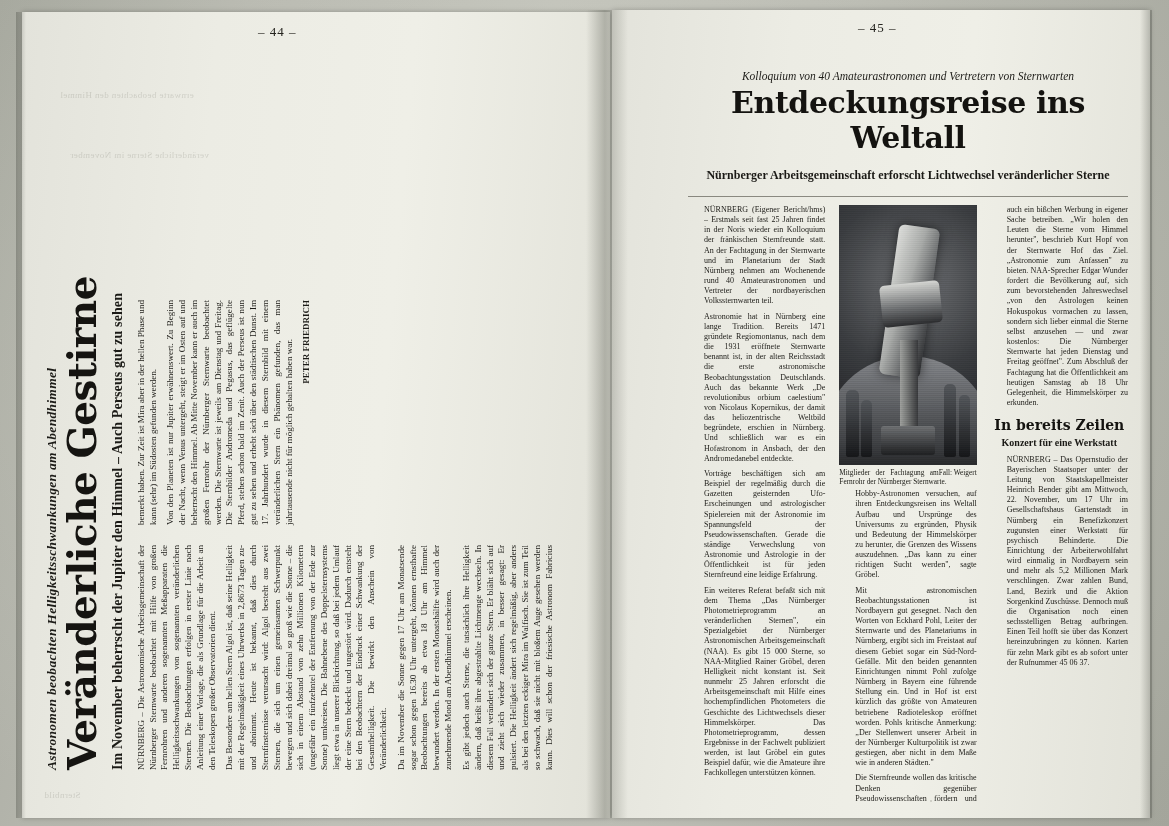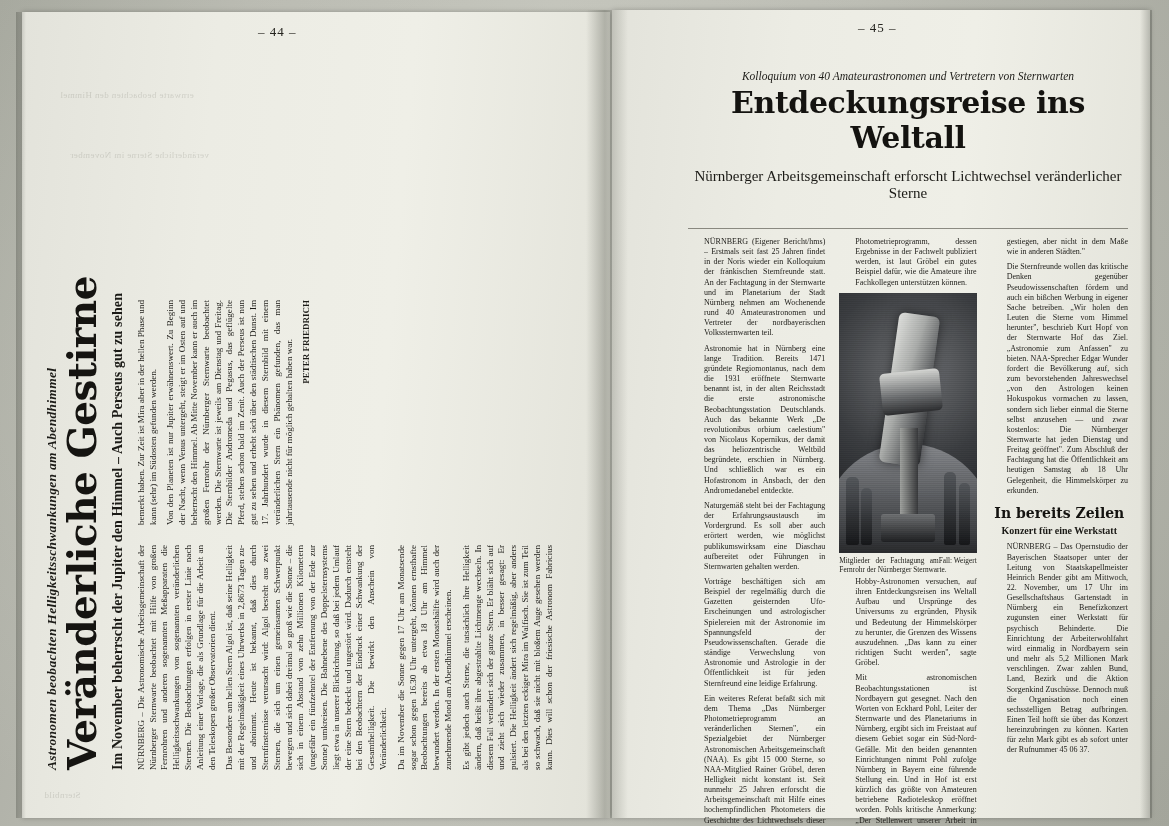--- a/index.html
+++ b/index.html
@@ -136,25 +136,25 @@
   .headline-right {
     font-family: "DejaVu Serif", serif;
     font-size: 30px;
     font-weight: bold;
     text-align: center;
     color: #141310;
     letter-spacing: -0.4px;
     margin: 2px 0 13px 0;
   }
   .subhead-right {
-    font-size: 15px;
-    font-weight: normal;
+    font-size: 12px;
+    font-weight: bold;
     text-align: center;
     color: #1b1a16;
-    margin-bottom: 26px;
+    margin-bottom: 13px;
   }
   .rule-right {
     height: 1px;
     background: #3a392f;
     opacity: 0.55;
     margin-bottom: 8px;
   }
   .cols-right {
     column-count: 3;
     column-gap: 14px;
@@ -313,21 +313,20 @@
 
   <div class="right-content">
     <div class="kicker-right">Kolloquium von 40 Amateurastronomen und Vertretern von Sternwarten</div>
     <div class="headline-right">Entdeckungsreise ins Weltall</div>
     <div class="subhead-right">Nürnberger Arbeitsgemeinschaft erforscht Lichtwechsel veränderlicher Sterne</div>
     <div class="rule-right"></div>
 
     <div class="cols-right">
       <p>NÜRNBERG (Eigener Bericht/hms) – Erstmals seit fast 25 Jahren findet in der Noris wieder ein Kolloquium der fränkischen Sternfreunde statt. An der Fachtagung in der Sternwarte und im Planetarium der Stadt Nürnberg nehmen am Wochenende rund 40 Amateurastronomen und Vertreter der nordbayerischen Volkssternwarten teil.</p>
       <p>Astronomie hat in Nürnberg eine lange Tradition. Bereits 1471 gründete Regiomontanus, nach dem die 1931 eröffnete Sternwarte benannt ist, in der alten Reichsstadt die erste astronomische Beobachtungsstation Deutschlands. Auch das bekannte Werk „De revolutionibus orbium caelestium" von Nicolaus Kopernikus, der damit das heliozentrische Weltbild begründete, erschien in Nürnberg. Und schließlich war es ein Hofastronom in Ansbach, der den Andromedanebel entdeckte.</p>
-      <p>Naturgemäß steht bei der Fachtagung der Erfahrungsaustausch im Vordergrund. Es soll aber auch erörtert werden, wie möglichst publikumswirksam eine Diaschau aufbereitet oder Führungen in Sternwarten gehalten werden.</p>
       <p>Vorträge beschäftigen sich am Beispiel der regelmäßig durch die Gazetten geisternden Ufo-Erscheinungen und astrologischer Spielereien mit der Astronomie im Spannungsfeld der Pseudowissenschaften. Gerade die ständige Verwechslung von Astronomie und Astrologie in der Öffentlichkeit ist für jeden Sternfreund eine leidige Erfahrung.</p>
       <p>Ein weiteres Referat befaßt sich mit dem Thema „Das Nürnberger Photometrieprogramm an veränderlichen Sternen", ein Spezialgebiet der Nürnberger Astronomischen Arbeitsgemeinschaft (NAA). Es gibt 15 000 Sterne, so NAA-Mitglied Rainer Gröbel, deren Helligkeit nicht konstant ist. Seit nunmehr 25 Jahren erforscht die Arbeitsgemeinschaft mit Hilfe eines hochempfindlichen Photometers die Geschichte des Lichtwechsels dieser Himmelskörper. Das Photometrieprogramm, dessen Ergebnisse in der Fachwelt publiziert werden, ist laut Gröbel ein gutes Beispiel dafür, wie die Amateure ihre Fachkollegen unterstützen können.</p>
 
       <div class="photo-box">
         <div class="photo">
           <div class="ph-sky"></div>
           <div class="ph-dome"></div>
           <div class="ph-tube"></div>
           <div class="ph-tube2"></div>
           <div class="ph-mount"></div>

